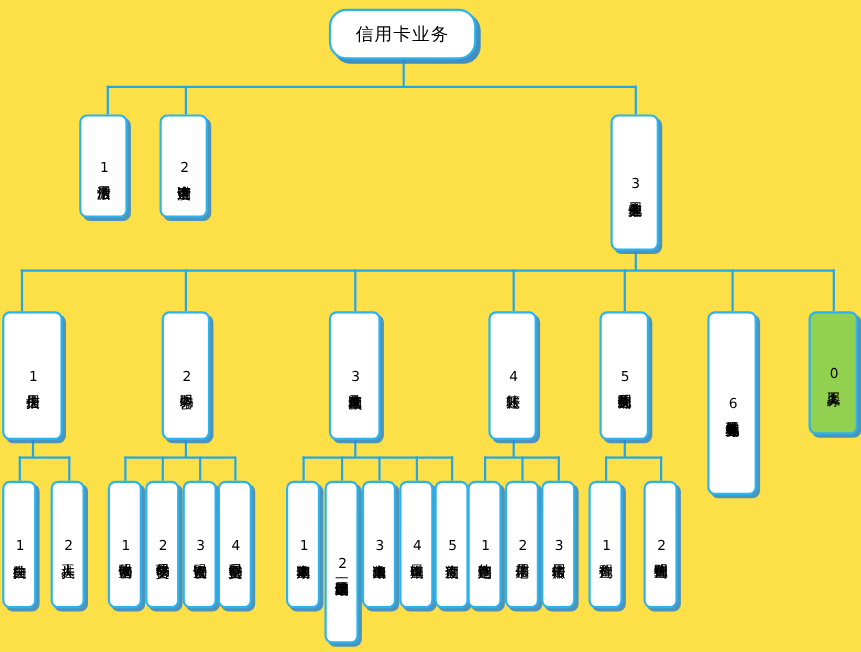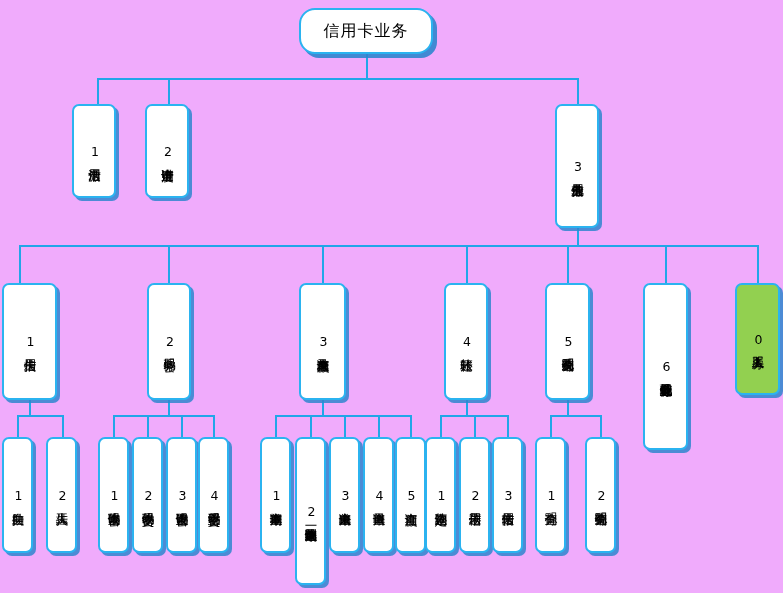--- a/index.html
+++ b/index.html
@@ -1,19 +1,19 @@
 <!DOCTYPE html>
 <html><head>
 <meta charset="utf-8">
 <style>
   html,body{margin:0;padding:0;background:#000;}
   #stage{
     position:relative;
     width:783px;height:593px;
-    background:#f0abfc;
+    background:#fde047;
     overflow:hidden;
     font-family:"DejaVu Sans","Liberation Sans",sans-serif;
   }
   
   .line{position:absolute;background:#21A6E8;}
   .hline{height:2px;}
   .vline{width:2px;}
 
   
   .node{

